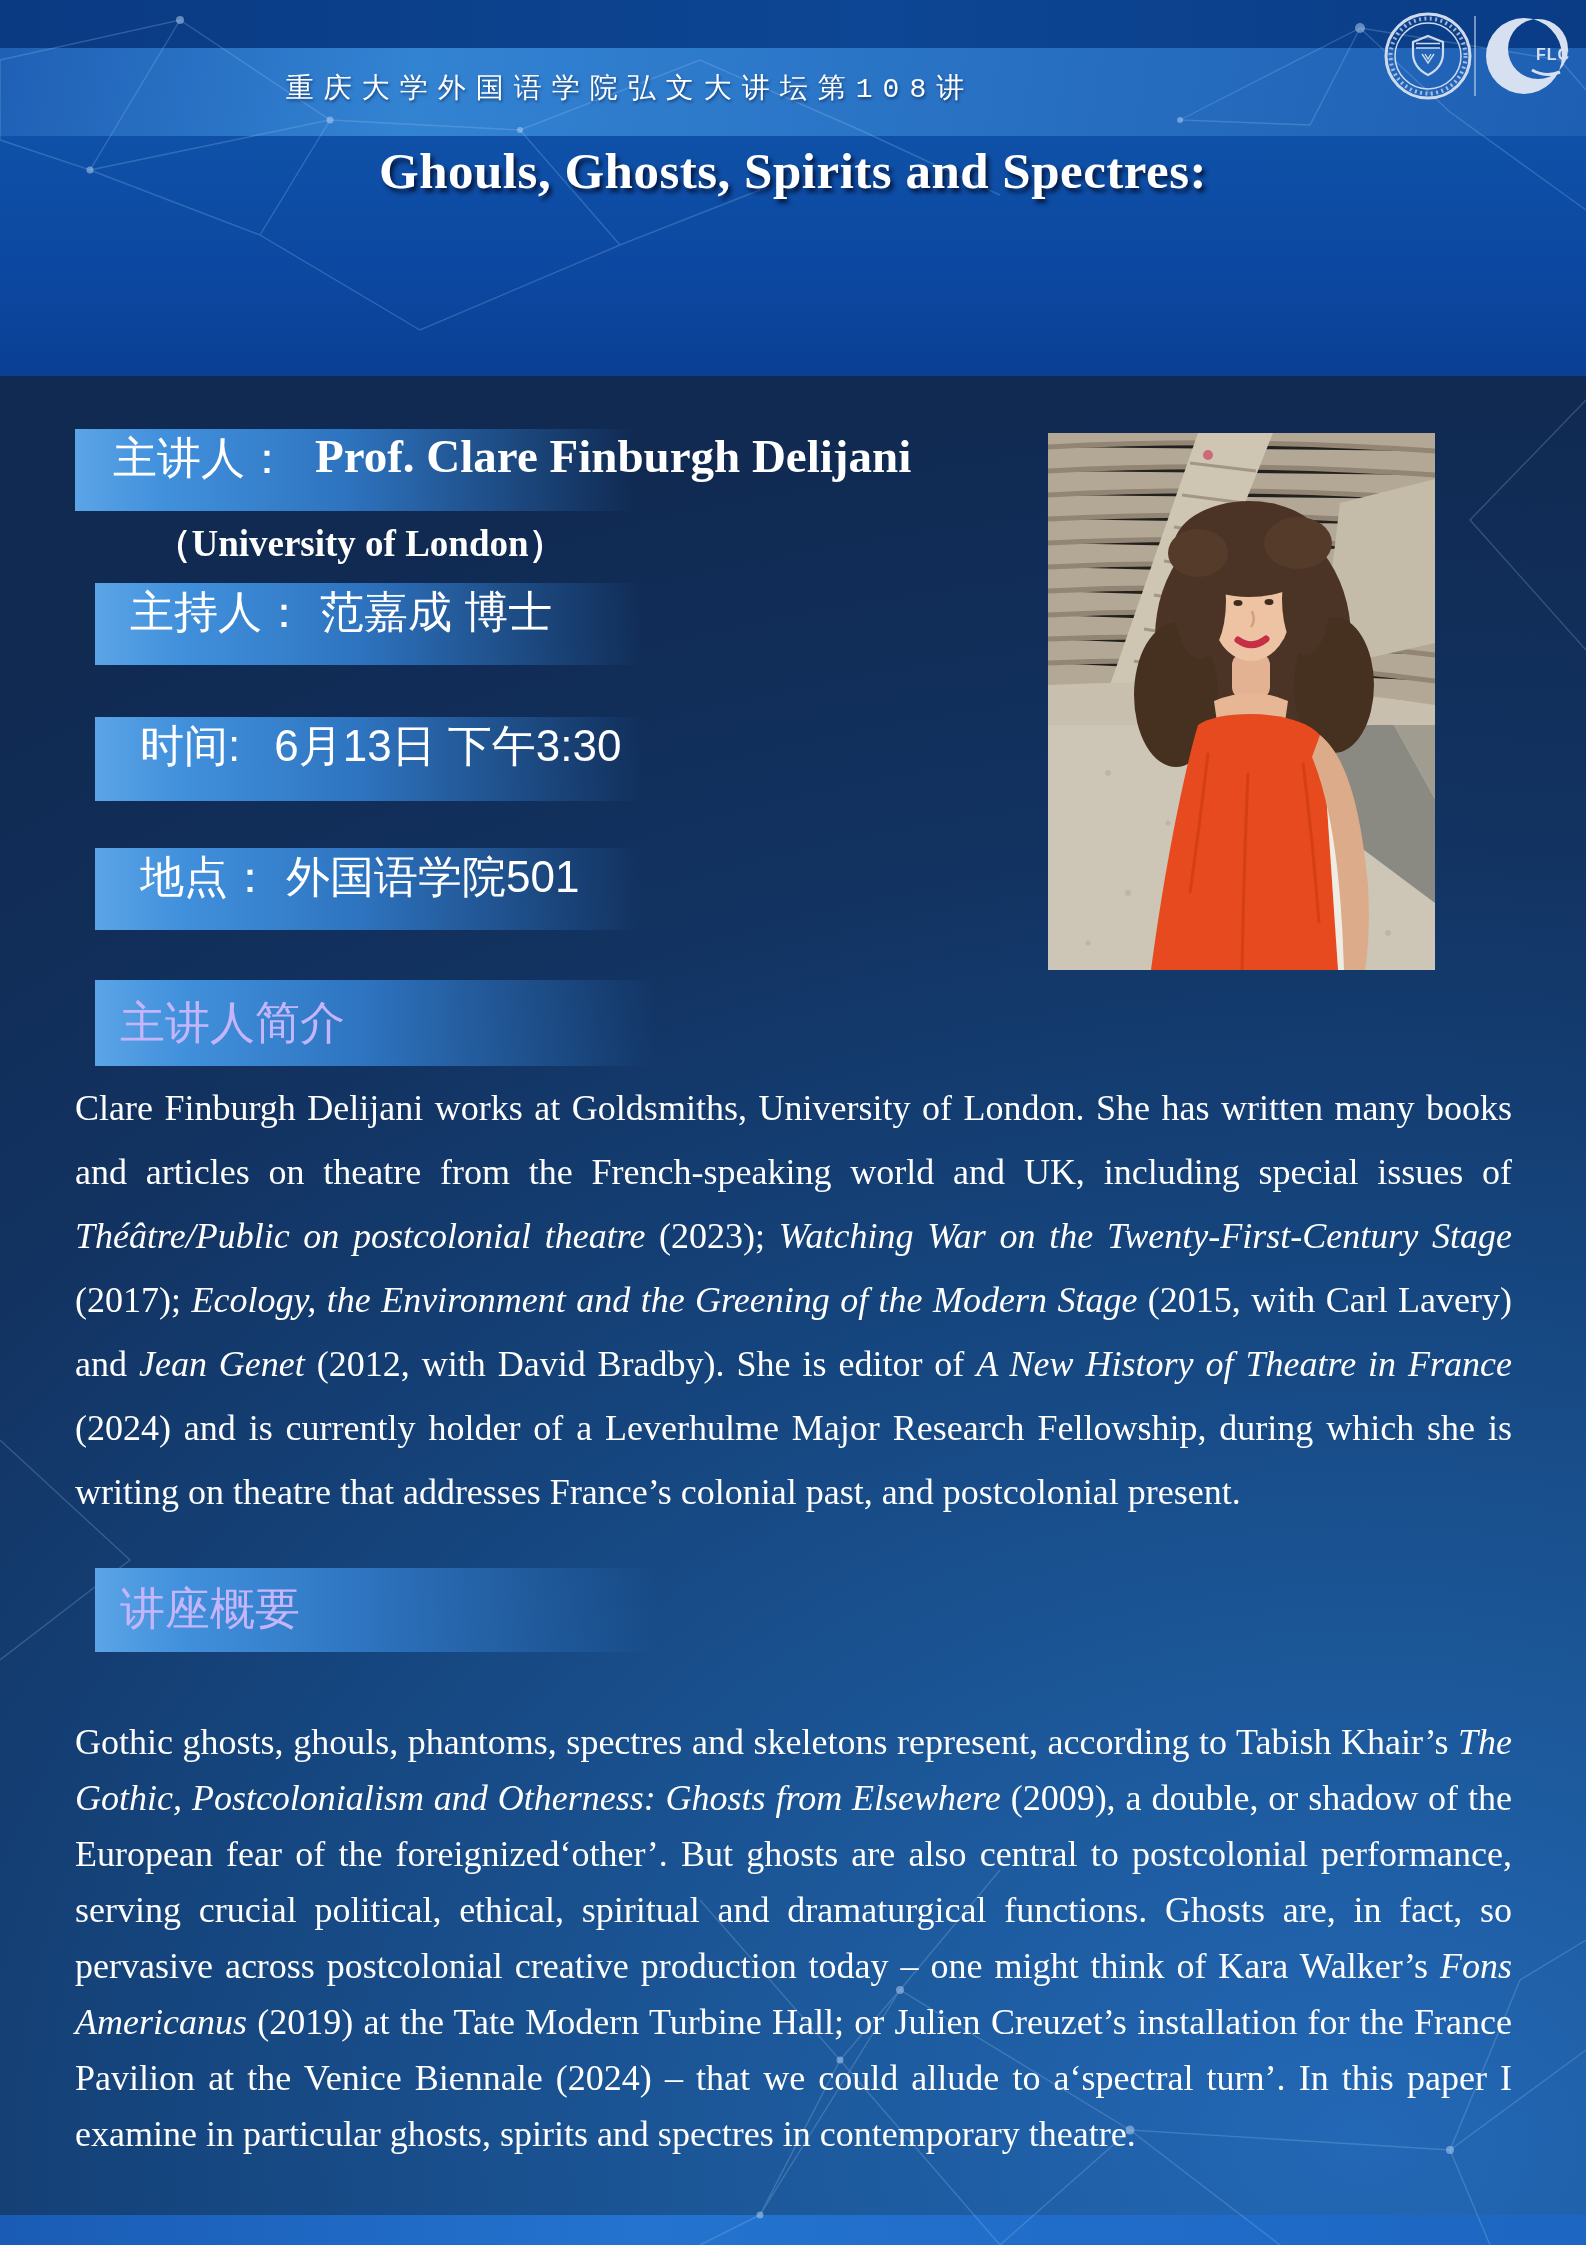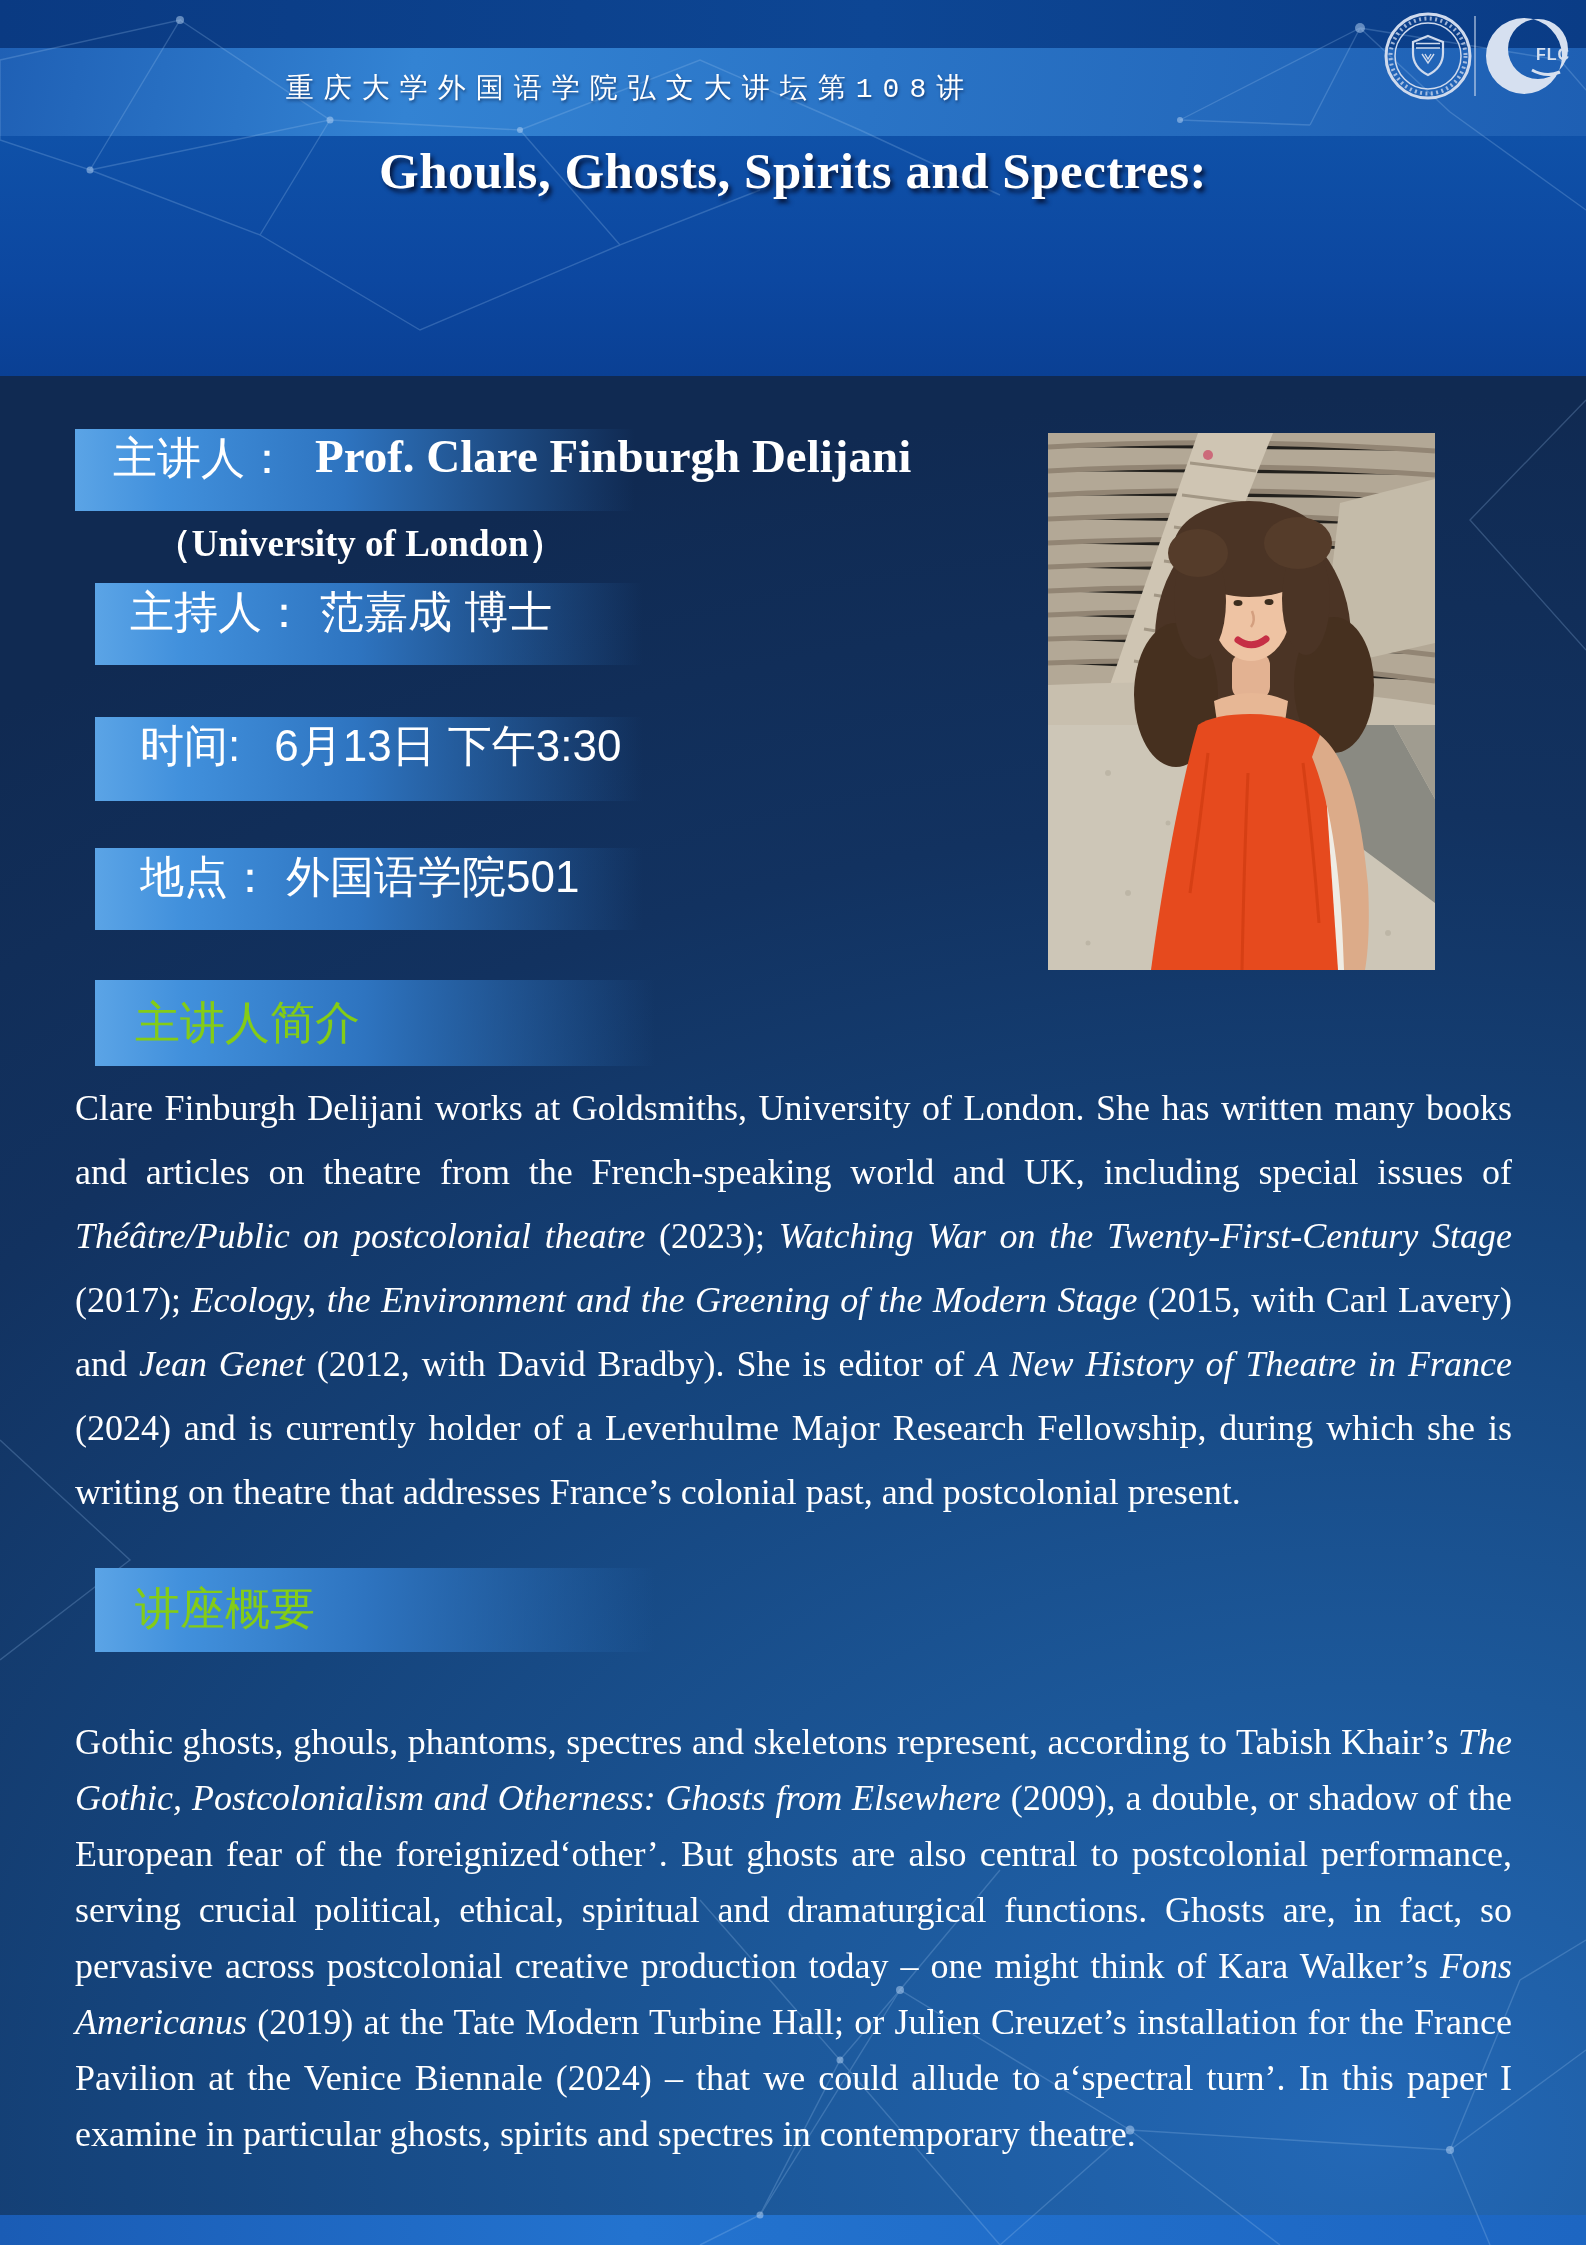--- a/index.html
+++ b/index.html
@@ -27,21 +27,21 @@
 
   .hl-box{position:absolute;
     background:linear-gradient(90deg,#5ba4e6 0%,#4190dc 16%,#2e74c0 48%,rgba(23,62,120,0) 100%);}
   .info-line{position:absolute;display:flex;white-space:nowrap;}
   .zh-label{font-size:44px;color:#ffffff;}
   .zh-value{font-size:44px;color:#ffffff;margin-left:14px;}
   .en-name{font-family:"Liberation Serif",serif;font-weight:bold;font-size:47px;margin-left:26px;}
   .affiliation{position:absolute;top:519px;left:80px;width:560px;text-align:center;
     font-family:"Liberation Serif",serif;font-weight:bold;font-size:37px;}
 
-  .section-heading{position:absolute;font-size:45px;line-height:86px;padding-left:40px;color:#84cc16;}
+  .section-heading{position:absolute;font-size:45px;line-height:86px;padding-left:25px;color:#c4b5fd;}
 
   .para{position:absolute;left:75px;width:1437px;text-align:justify;color:#ffffff;
     font-family:"Liberation Serif",serif;}
   .para em{font-style:italic;}
   .para-bio{top:1076px;font-size:36px;line-height:64px;}
   .para-abstract{top:1674px;font-size:36px;line-height:56px;margin-top:40px;}
 
   .photo{position:absolute;left:1048px;top:433px;width:387px;height:537px;overflow:hidden;}
 </style>
 </head>

